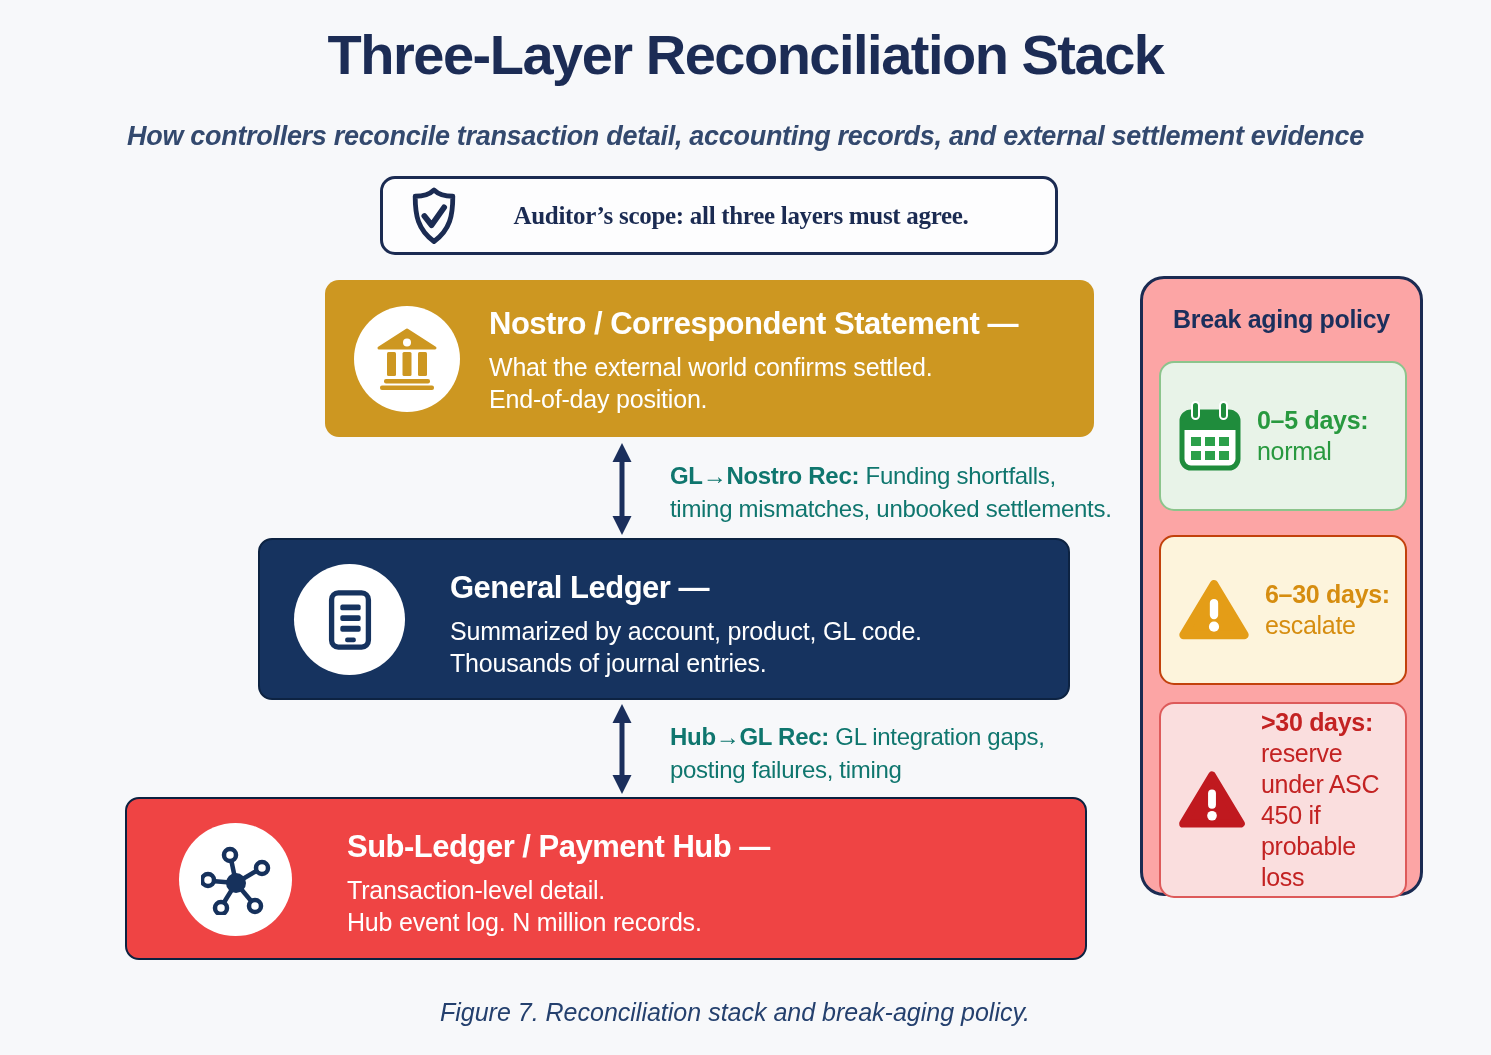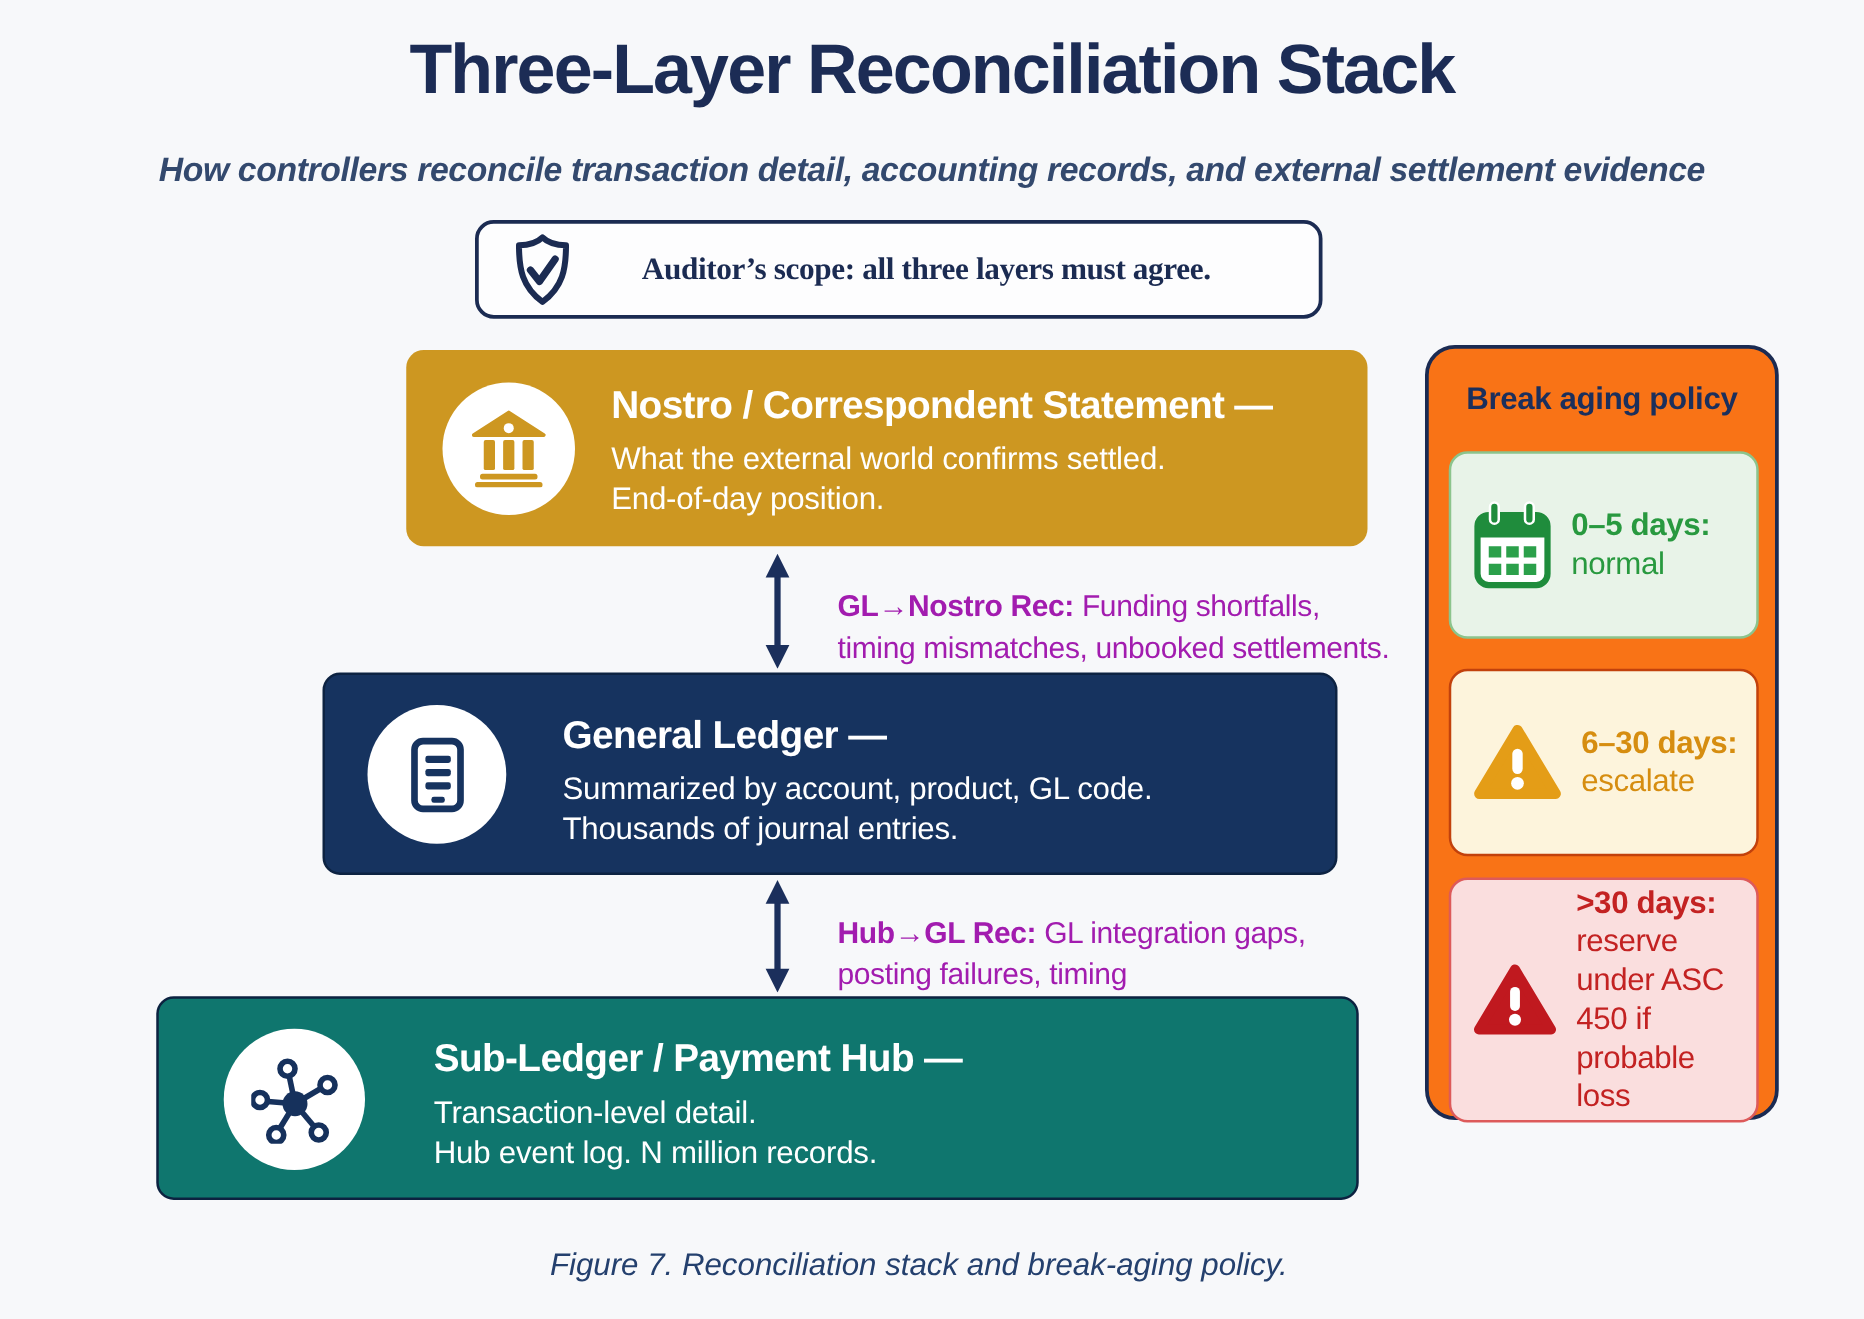--- a/index.html
+++ b/index.html
@@ -28,47 +28,47 @@
   }
   .banner-icon { margin-left:24px; flex:0 0 auto; display:flex; }
   .banner-text {
     flex:1; text-align:center; font-size:25px; font-weight:bold;
     color:#1b2b52; padding-right:34px; letter-spacing:-0.3px;font-family:Liberation Serif, serif;
   }
   
   .layer { position:absolute; border-radius:14px; }
   .layer-gold { left:325px; top:280px; width:769px; height:157px; background:#cd9721; }
   .layer-gl   { left:258px; top:538px; width:812px; height:162px; background:#16335f; border:2px solid #0d2342; }
-  .layer-hub  { left:125px; top:797px; width:962px; height:163px; background:#0f766e; border:2px solid #0c2240; }
+  .layer-hub  { left:125px; top:797px; width:962px; height:163px; background:#ef4444; border:2px solid #0c2240; }
   .icon-circle {
     position:absolute; background:#ffffff; border-radius:50%;
     display:flex; align-items:center; justify-content:center;
   }
   .layer-gold .icon-circle { left:29px; top:26px; width:106px; height:106px; }
   .layer-gl   .icon-circle { left:34px; top:24px; width:111px; height:111px; }
   .layer-hub  .icon-circle { left:52px; top:24px; width:113px; height:113px; }
   .layer-text { position:absolute; color:#ffffff; }
   .layer-gold .layer-text { left:164px; top:26px; }
   .layer-gl   .layer-text { left:190px; top:30px; }
   .layer-hub  .layer-text { left:220px; top:30px; }
   .layer-title { font-size:31px; font-weight:bold; letter-spacing:-0.5px; margin-bottom:9px; }
   .layer-line  { font-size:25px; line-height:32px; letter-spacing:-0.2px; }
   
   .connector { position:absolute; display:flex; }
   .connector-1 { left:608px; top:443px; }
   .connector-2 { left:608px; top:704px; }
   .connector-label {
-    margin-left:34px; margin-top:26px;
-    font-size:24px; line-height:33px; color:#a21caf; letter-spacing:-0.3px;
+    margin-left:34px; margin-top:16px;
+    font-size:24px; line-height:33px; color:#0f766e; letter-spacing:-0.3px;
   }
   .connector-label b { font-weight:bold; }
   
   .aging-panel {
     position:absolute; left:1140px; top:276px; width:283px; height:620px;
-    background:#f97316; border:3px solid #1b2b52; border-radius:24px;
+    background:#fca5a5; border:3px solid #1b2b52; border-radius:24px;
   }
   .aging-title {
     position:absolute; top:26px; left:0; width:100%; text-align:center;
     font-size:25px; font-weight:bold; color:#1b2f5c; letter-spacing:-0.3px;
   }
   .aging-card {
     position:absolute; left:16px; width:248px; border-radius:15px;
     display:flex; align-items:center; padding:12px 2px 12px 16px;
   }
   .card-green { top:82px;  height:150px; background:#e8f3e8; border:2px solid #8cc48c; }

